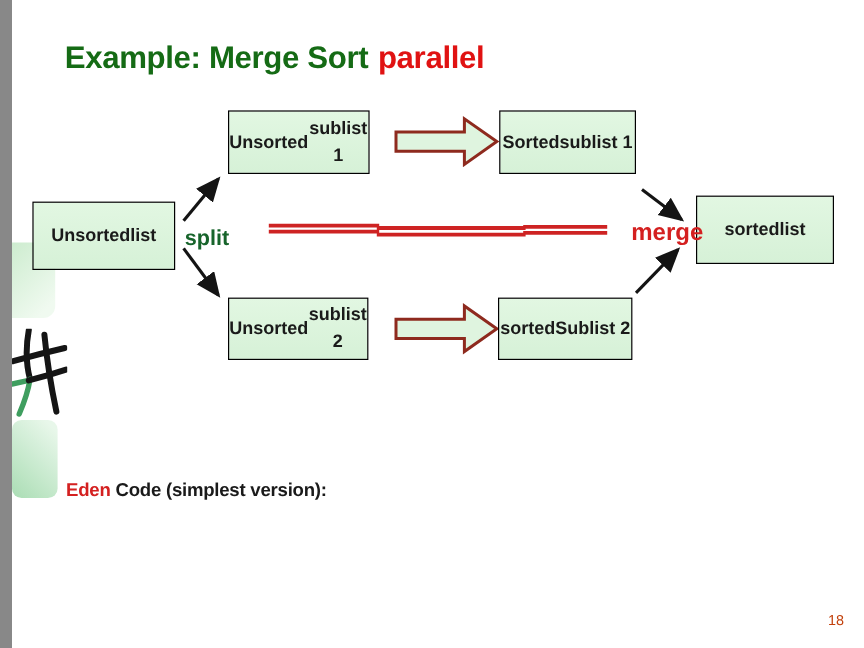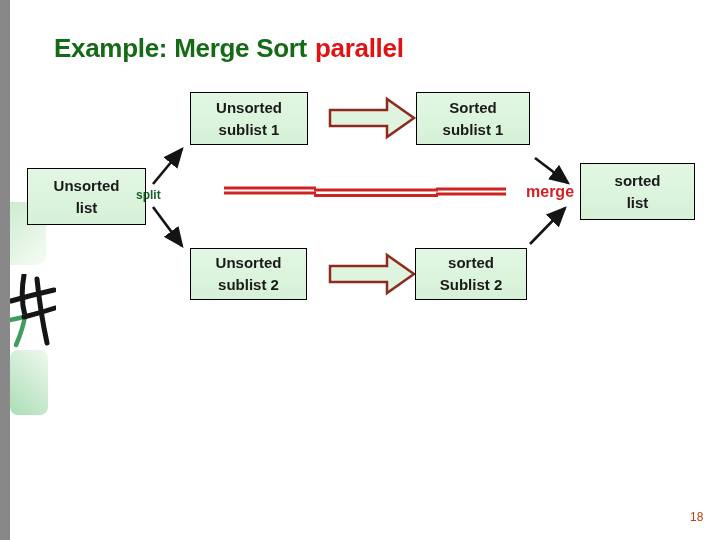--- a/index.html
+++ b/index.html
@@ -13,32 +13,32 @@
     position:absolute;left:44px;top:33px;margin:0;
     font-size:26px;font-weight:bold;letter-spacing:-0.3px;white-space:nowrap;
   }
   .t-main{color:#156b15;}
   .t-accent{color:#e01212;margin-left:8px;}
   
   .dbox{
     position:absolute;box-sizing:border-box;
     background:linear-gradient(180deg,#e2f7e2 0%,#d6f1d7 100%);
     border:1.6px solid #000;
-    display:flex;flex-direction:column;justify-content:center;align-items:center;
+    display:flex;flex-direction:row;justify-content:center;align-items:center;
     font-size:15px;font-weight:bold;color:#1a1a1a;line-height:1.45;text-align:center;
   }
   .b-us1{left:180px;top:92px;width:118px;height:53px;}
   .b-ss1{left:406px;top:92px;width:114px;height:53px;}
   .b-ul {left:17px; top:168px;width:119px;height:57px;}
   .b-sl {left:570px;top:163px;width:115px;height:57px;}
   .b-us2{left:180px;top:248px;width:117px;height:52px;}
   .b-ss2{left:405px;top:248px;width:112px;height:52px;}
   .lbl{position:absolute;font-weight:bold;white-space:nowrap;}
-  .lbl-split{left:126px;top:188px;font-size:12px;color:#17642b;}
-  .lbl-merge{left:516px;top:183px;font-size:16px;color:#d42020;}
+  .lbl-split{left:144px;top:188px;font-size:18px;color:#17642b;}
+  .lbl-merge{left:516px;top:183px;font-size:20px;color:#d42020;}
   
   .gfx{position:absolute;left:0;top:0;width:720px;height:540px;pointer-events:none;}
   
   .code{
     position:absolute;left:45px;top:339px;
     font-size:15.5px;font-weight:bold;line-height:28px;letter-spacing:-0.2px;
     color:#1a1a1a;white-space:pre;
   }
   .code-line{height:28px;}
   .code span[data-color="black"]{color:#1a1a1a;}
@@ -124,20 +124,21 @@
   </div>
   <div class="dbox b-ss2">
     <span>sorted</span>
     <span>Sublist 2</span>
   </div>
 
   <span class="lbl lbl-split">split</span>
   <span class="lbl lbl-merge">merge</span>
 
   <div class="code">
+    <div class="code-line"><span data-color="red">Eden</span><span data-color="black"> Code (simplest version):</span></div>
     
     
     
     
   </div>
 
   <span class="pagenum">18</span>
 
 </div>
 

